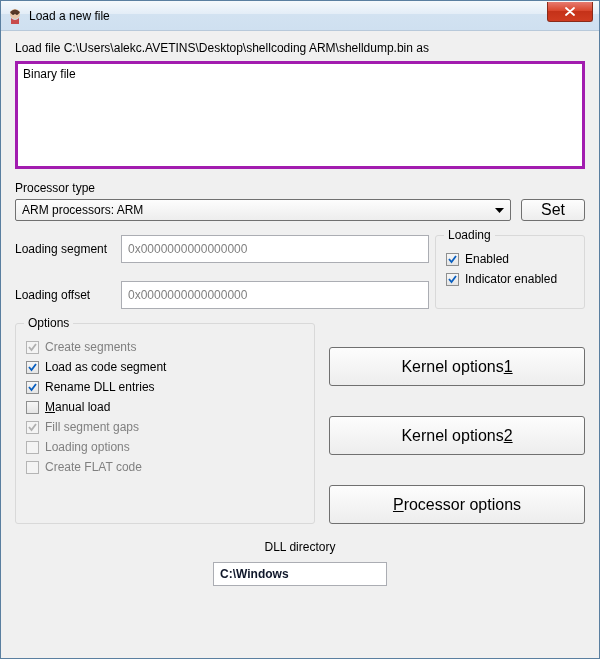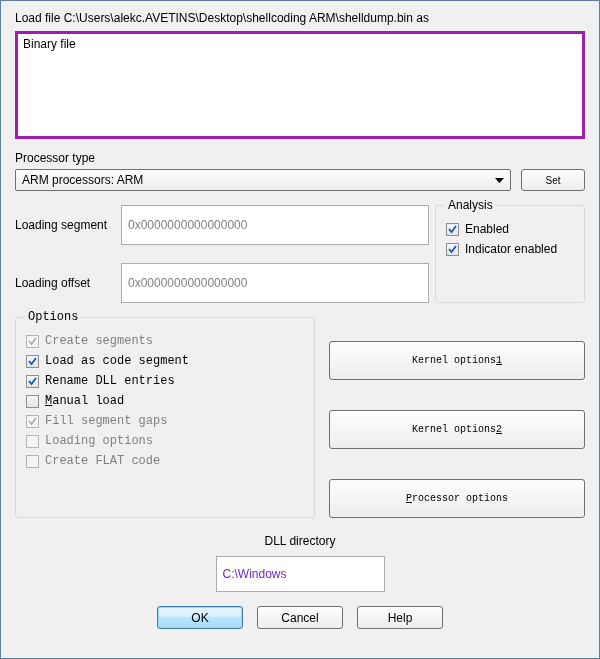--- a/index.html
+++ b/index.html
@@ -107,42 +107,42 @@
     min-width: 60px;
     padding: 0 14px;
     background: linear-gradient(to bottom, #fdfdfd, #ededed);
     border: 1px solid #707070;
     border-radius: 3px;
     display: inline-flex;
     align-items: center;
     justify-content: center;
     cursor: pointer;
     font-family: inherit;
-    font-size: 10px;
+    font-size: 16px;
   }
   .btn-wide { min-width: 244px; height: 39px; }
   .mid-row {
     display: flex;
     margin-top: 14px;
     gap: 6px;
   }
   .mid-left { flex: 1; }
   .field-row {
     display: flex;
     align-items: center;
     margin-bottom: 18px;
     gap: 6px;
   }
   .field-row label { width: 100px; }
   .text-input {
     flex: 1;
-    height: 40px;
+    height: 28px;
     border: 1px solid #abadb3;
     background: #fff;
-    padding: 10px 6px;
+    padding: 4px 6px;
     font-family: inherit;
     font-size: 12px;
     color: #808080;
   }
   .groupbox {
     border: 1px solid #d9d9d9;
     border-radius: 3px;
     padding: 10px 10px 8px 10px;
     position: relative;
     background: #f0f0f0;
@@ -176,38 +176,37 @@
     border-color: #b5b5b5;
     background: #f4f4f4;
     cursor: default;
   }
   .chk svg { display:block; }
   .chk-label.disabled { color: #808080; }
   .options-row {
     display: flex;
     margin-top: 14px;
     gap: 14px;
-    font-family: Liberation Mono, monospace;
   }
   .options-box { width: 300px; padding-bottom:12px;}
   .kernel-col {
     flex: 1;
     display: flex;
     flex-direction: column;
     gap: 30px;
     padding-top: 24px;
   }
   .dll-row {
     display: flex;
     align-items: center;
     margin-top: 16px;
     gap: 8px;
     flex-direction: column;
   }
-  .dll-row .text-input { color:#6d28d9; }
+  .dll-row .text-input { color:#0f172a;font-weight:bold; }
   .underline { text-decoration: underline; }
   .bottom-btns {
     display: flex;
     justify-content: center;
     gap: 14px;
     margin-top: 14px;
   }
   .btn-main {
     width: 86px;
     height: 23px;
@@ -227,20 +226,37 @@
   .btn-default {
     border: 1px solid #707070;
     background: linear-gradient(to bottom,#fdfdfd,#ededed);
   }
 </style>
 </head>
 <body>
 
 <div class="window">
 
+  <div class="titlebar">
+    <span class="icon">
+      <svg width="16" height="16" viewBox="0 0 16 16">
+        <circle cx="8" cy="6" r="5" fill="#e8c6a8"></circle>
+        <path d="M3 4 Q8 -1 13 4 Q11 8 8 6 Q5 8 3 4" fill="#5a3a28"></path>
+        <circle cx="6" cy="6" r="0.8" fill="#3a2a20"></circle>
+        <circle cx="10" cy="6" r="0.8" fill="#3a2a20"></circle>
+        <path d="M4 10 Q8 14 12 10 L12 16 L4 16 Z" fill="#c84a4a"></path>
+      </svg>
+    </span>
+    <span class="title">Load a new file</span>
+    <div class="close-btn">
+      <svg width="10" height="9" viewBox="0 0 10 9">
+        <path d="M1 1 L9 8 M9 1 L1 8" stroke="#fff" stroke-width="1.8" stroke-linecap="round"></path>
+      </svg>
+    </div>
+  </div>
 
   <div class="content">
 
     <div class="load-label">
       <span>Load file </span><span>C:\Users\alekc.AVETINS\Desktop\shellcoding ARM\shelldump.bin</span><span> as</span>
     </div>
 
     <div class="file-list">
       <div class="file-list-item">Binary file</div>
     </div>
@@ -265,21 +281,21 @@
         <div class="field-row">
           <label>Loading segment</label>
           <input class="text-input" value="0x0000000000000000" style="">
         </div>
         <div class="field-row" style="margin-bottom:0">
           <label>Loading offset</label>
           <input class="text-input" value="0x0000000000000000" style="">
         </div>
       </div>
       <div class="groupbox analysis-box">
-        <div class="groupbox-title">Analysis</div>
+        <div class="groupbox-title">Loading</div>
         <div class="chk-row">
           <span class="chk">
             <svg width="11" height="11" viewBox="0 0 11 11">
                 <path d="M2 5 L4.5 8 L9 2" stroke="#0a5fbf" stroke-width="1.8" fill="none"></path>
               </svg>
           </span>
           <span class="chk-label">Enabled</span>
         </div>
         <div class="chk-row">
           <span class="chk">
@@ -356,20 +372,15 @@
             <span>rocessor options</span>
         </button>
       </div>
     </div>
 
     <div class="dll-row">
       <label>DLL directory</label>
       <input class="text-input" value="C:\Windows" style="">
     </div>
 
-    <div class="bottom-btns">
-      <button class="btn-main btn-ok">OK</button>
-      <button class="btn-main btn-default">Cancel</button>
-      <button class="btn-main btn-default">Help</button>
-    </div>
 
   </div>
 </div>
 
 </body></html>

